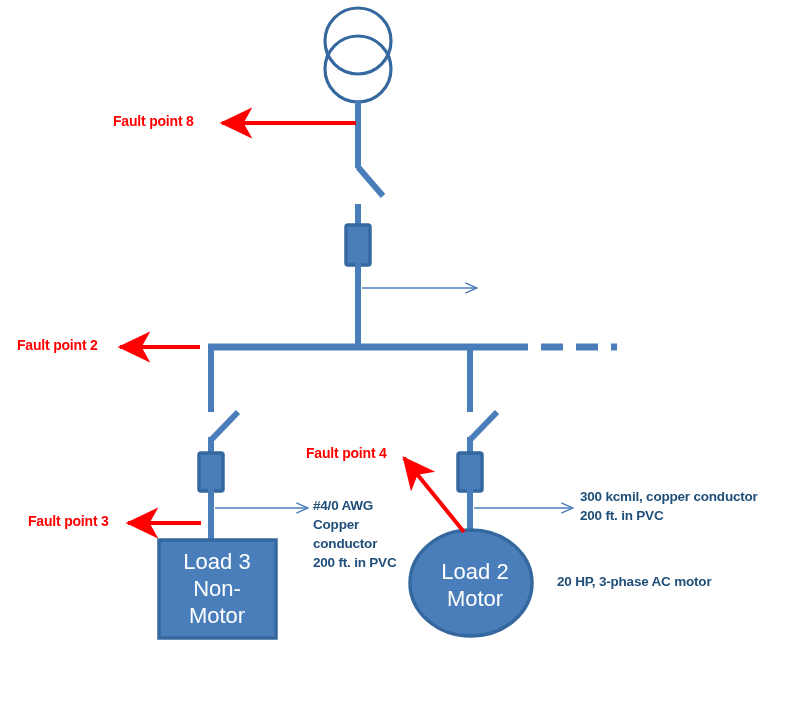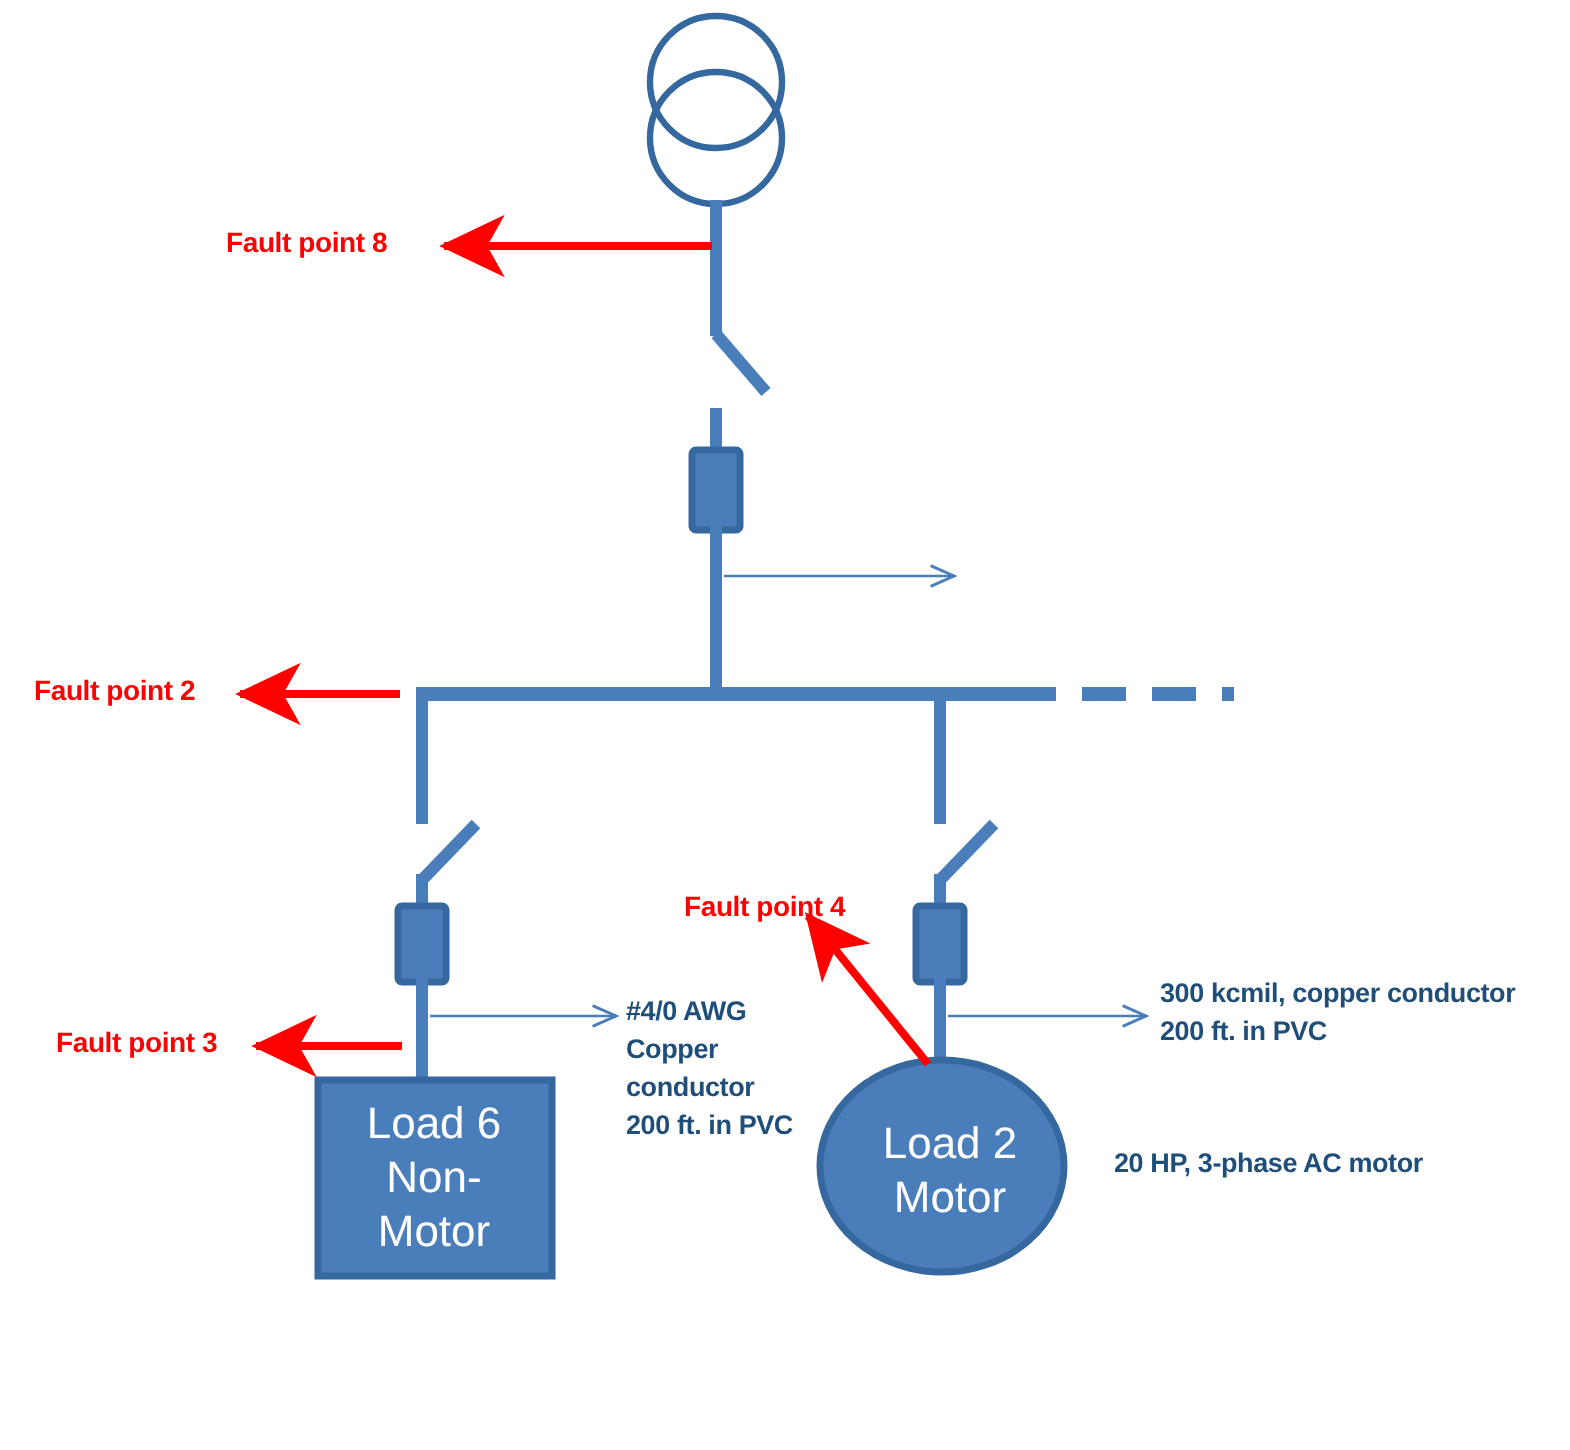--- a/index.html
+++ b/index.html
@@ -56,21 +56,21 @@
     pointer-events: none;
   }
   #spec-note     { left: 412px; top: 14px;  width: 250px; }
   #feeder-note   { left: 484px; top: 268px; width: 230px; }
   #branch1-note  { left: 313px; top: 496px; width: 110px; }
   #branch2-note  { left: 580px; top: 487px; width: 210px; }
   #motor-note    { left: 557px; top: 572px; width: 230px; }
   #fp1 { left: 113px; top: 113px; }
   #fp2 { left: 17px;  top: 337px; }
   #fp3 { left: 28px;  top: 513px; }
-  #fp4 { left: 306px; top: 445px; margin-left: 36px; }
+  #fp4 { left: 306px; top: 445px; }
   #load1-label { left: 160px; top: 548px; width: 114px; }
   #load2-label { left: 413px; top: 558px; width: 124px; }
 </style>
 </head>
 <body>
 
 <div id="canvas">
 
   <svg class="diagram" viewBox="0 0 785 725" xmlns="http://www.w3.org/2000/svg">
 
@@ -159,20 +159,20 @@
   <div class="txt" id="motor-note">20 HP, 3-phase AC motor</div>
 
   <div class="fault-label" id="fp1">Fault point 8</div>
 
   <div class="fault-label" id="fp2">Fault point 2</div>
 
   <div class="fault-label" id="fp3">Fault point 3</div>
 
   <div class="fault-label" id="fp4">Fault point 4</div>
 
-  <div class="load-label" id="load1-label">Load 6
+  <div class="load-label" id="load1-label">Load 3
 Non-
 Motor</div>
 
   <div class="load-label" id="load2-label">Load 2
 Motor</div>
 
 </div>
 
 </body></html>

